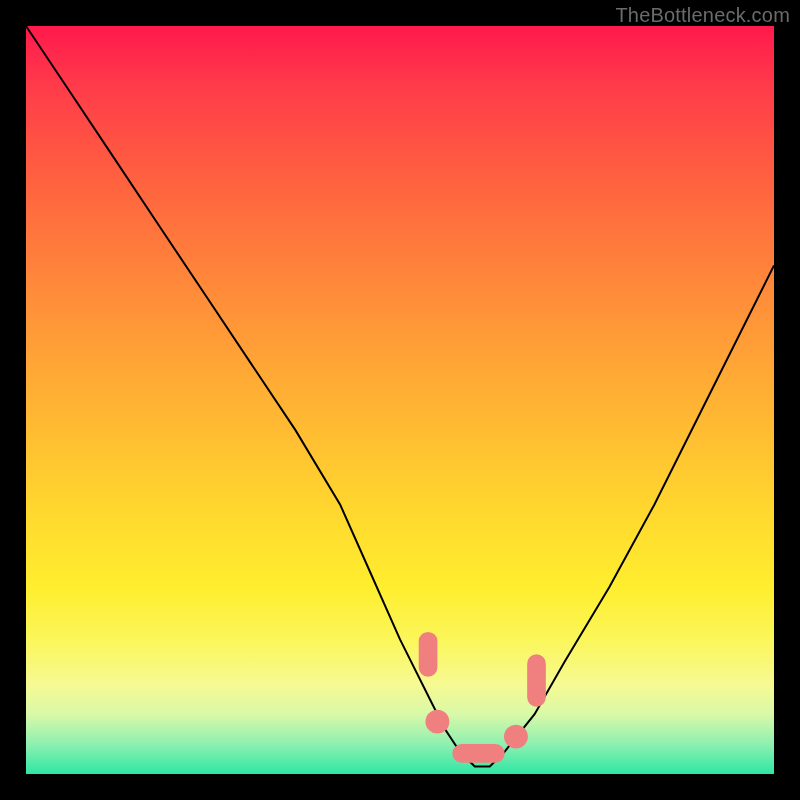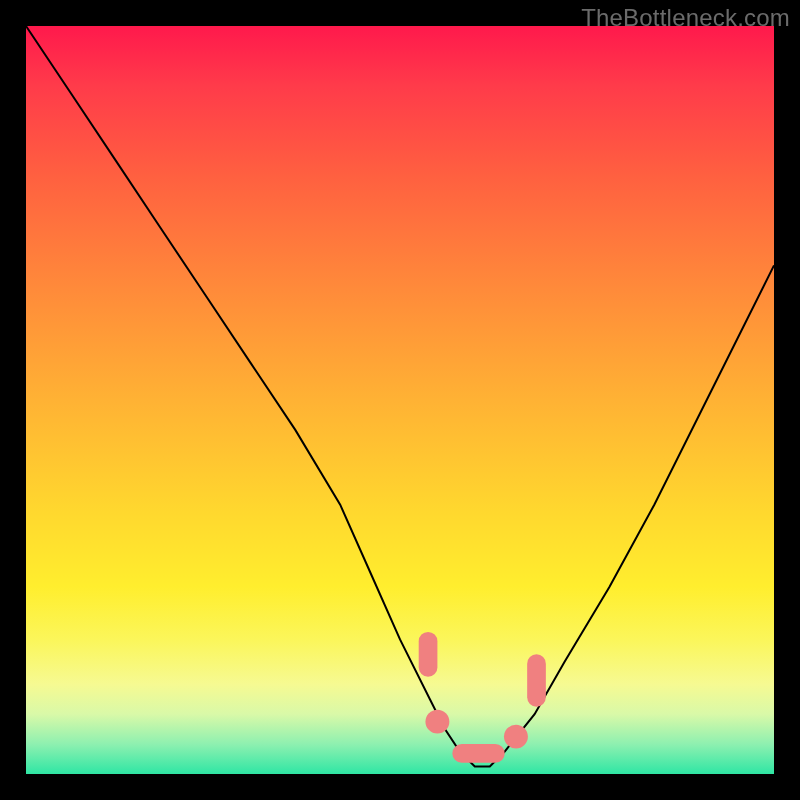--- a/index.html
+++ b/index.html
@@ -31,21 +31,21 @@
       #d9f9a8 92%,
       #8ef0b0 96%,
       #2fe6a4 100%
     );
   }
   .watermark {
     position: absolute;
     top: 4px;
     right: 10px;
     color: #6b6b6b;
-    font-size: 24px;
+    font-size: 20px;
     font-weight: 500;
     letter-spacing: 0.2px;
     user-select: none;
   }
   svg.curve {
     position: absolute;
     left: 0;
     top: 0;
     width: 748px;
     height: 748px;

